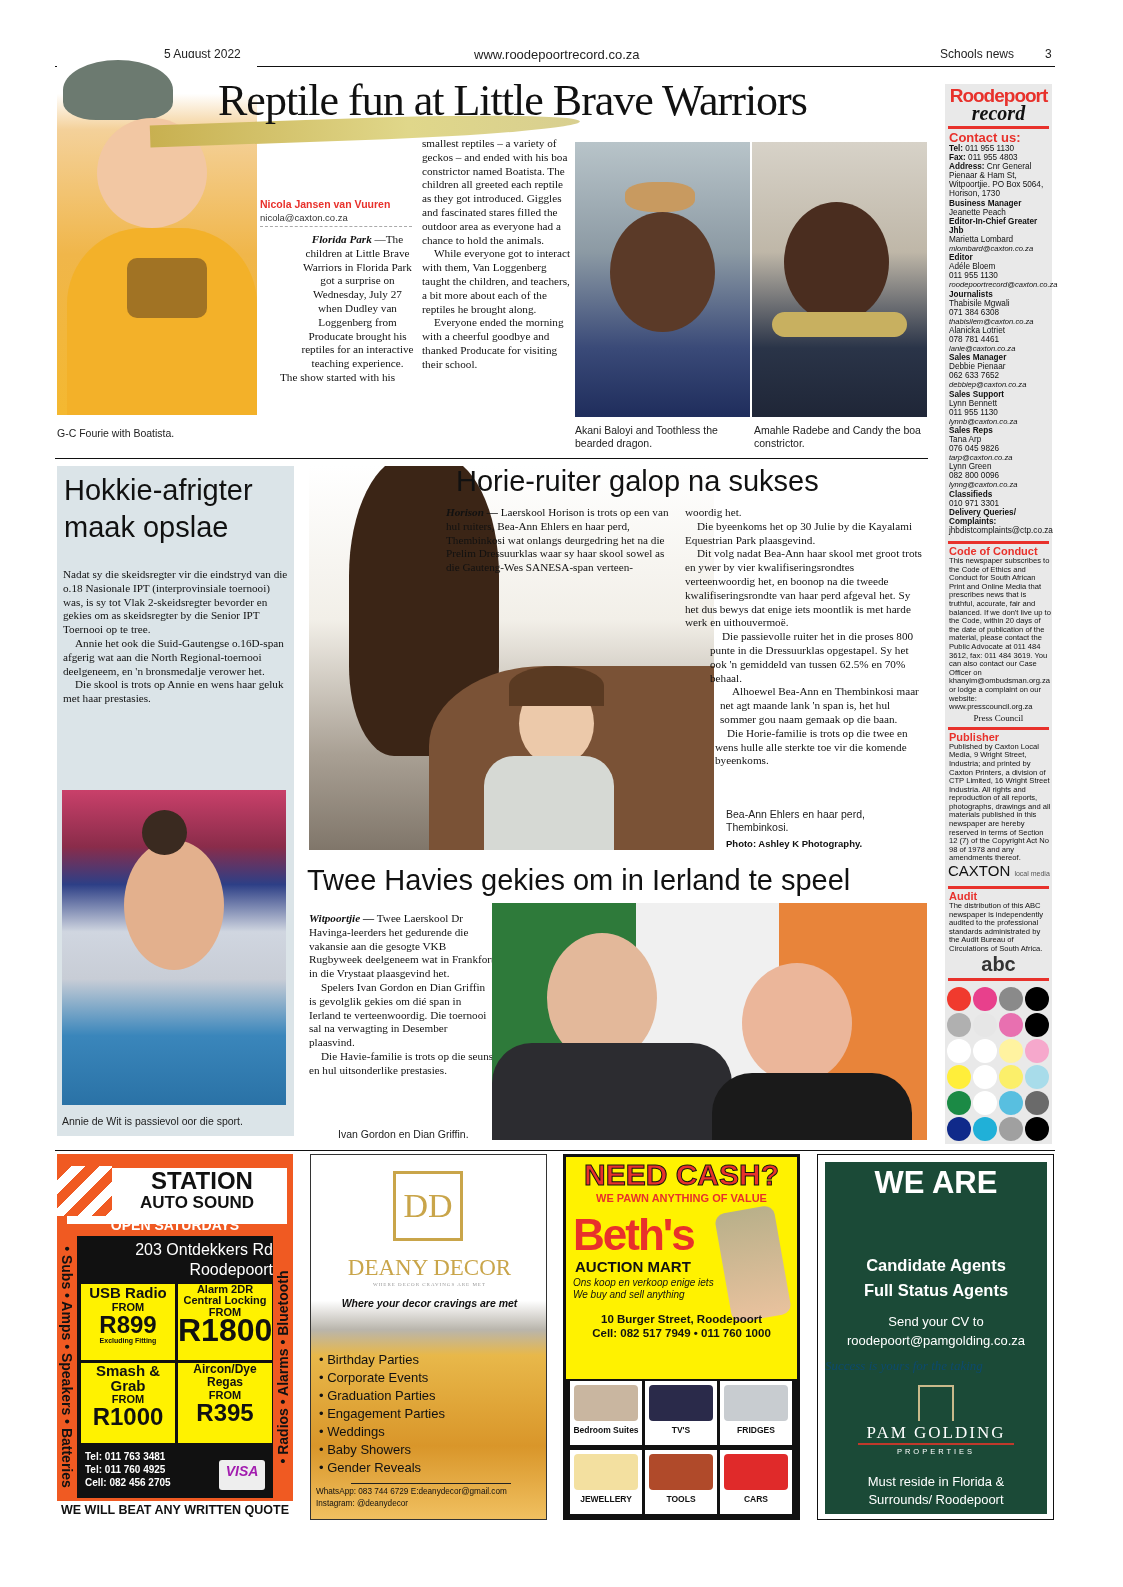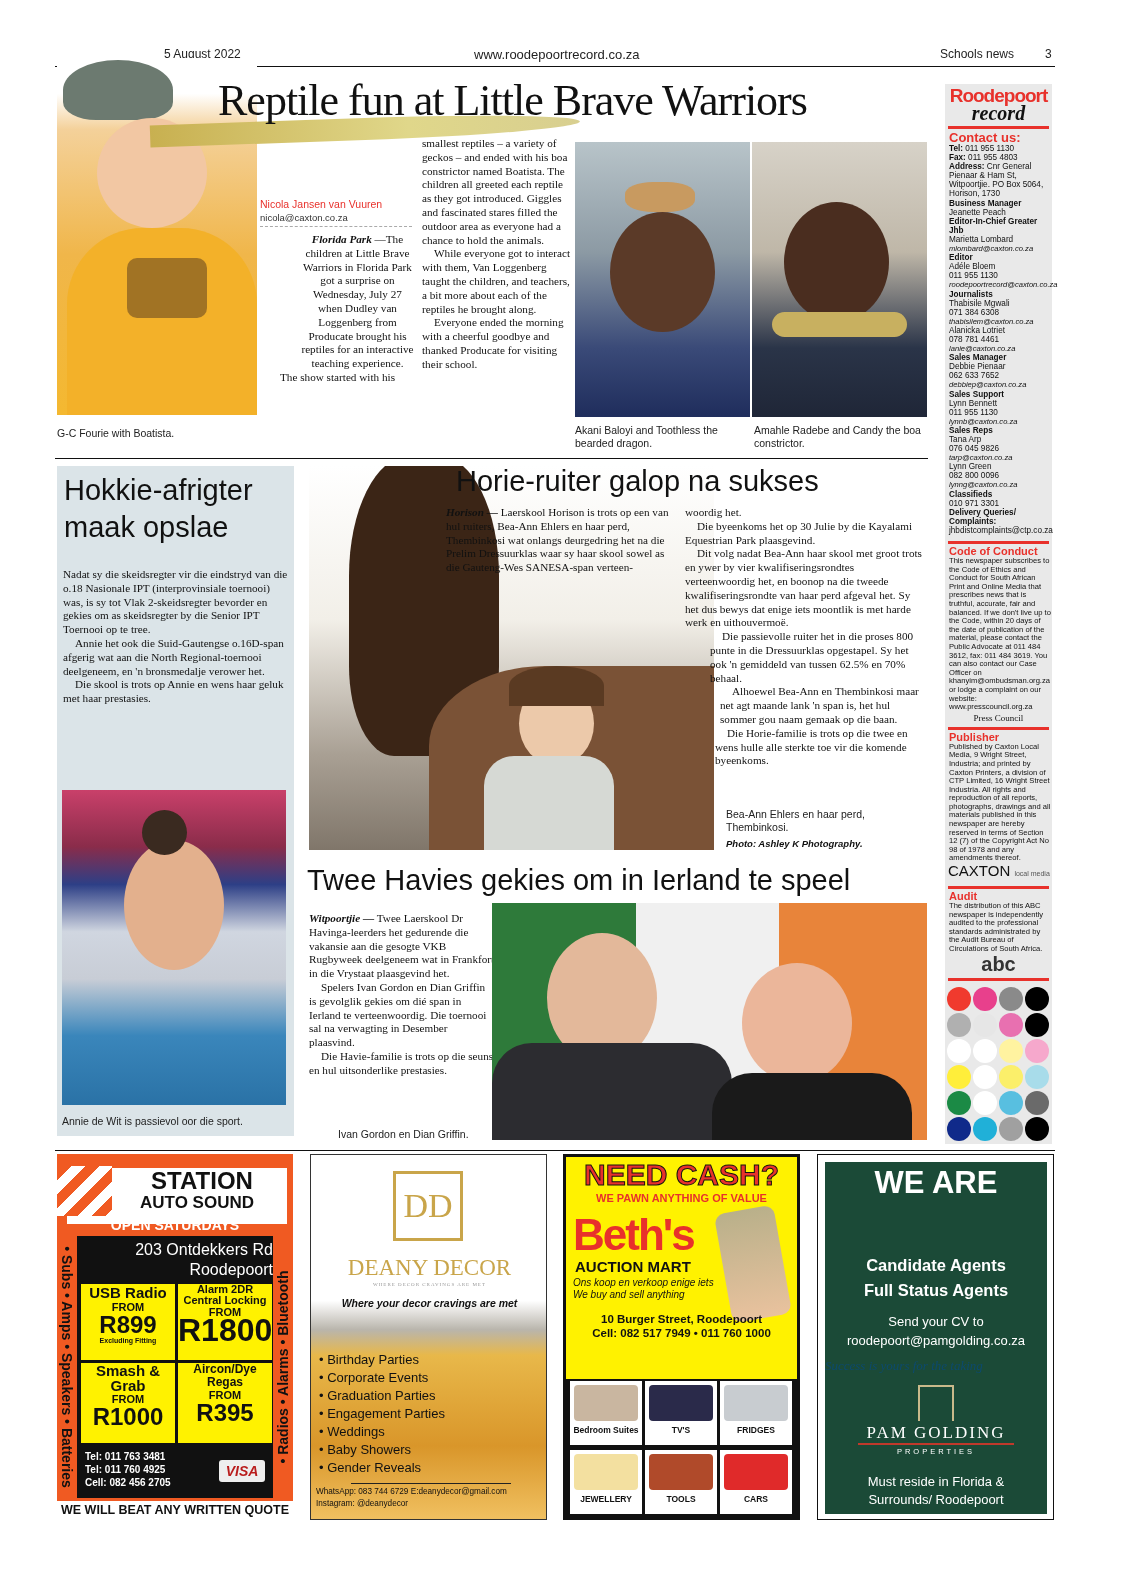--- a/index.html
+++ b/index.html
@@ -40,21 +40,21 @@
 <div class="photo" style="left:57px;top:58px;width:200px;height:357px;background:linear-gradient(180deg,#fff 0%,#fff 10%,#f4d19a 20%,#f0b64a 55%,#f4b830 100%)">
   <div class="abs" style="left:6px;top:2px;width:110px;height:60px;border-radius:50% 50% 30% 30%;background:#6c7a70"></div>
   <div class="abs" style="left:40px;top:60px;width:110px;height:110px;border-radius:50%;background:#f2c7a3"></div>
   <div class="abs" style="left:10px;top:170px;width:190px;height:190px;border-radius:40% 40% 0 0;background:#f3b129"></div>
   <div class="abs" style="left:70px;top:200px;width:80px;height:60px;background:#6a4a22;border-radius:10px;opacity:.6"></div>
 </div>
 <div class="abs" style="left:150px;top:118px;width:430px;height:22px;border-radius:0 50% 50% 0;background:linear-gradient(90deg,#c8b050,#e0d78a 60%,#d8cf90);transform:rotate(-2deg)"></div>
 
 <div class="abs" style="left:218px;top:76px;font-size:44px;line-height:50px;letter-spacing:-1px;color:#111">Reptile fun at Little Brave Warriors</div>
 
-<div class="abs sans" style="left:260px;top:198px;font-size:10.5px;font-weight:normal;color:#e8312b">Nicola Jansen van Vuuren</div>
+<div class="abs sans" style="left:260px;top:198px;font-size:10.5px;font-weight:bold;color:#e8312b">Nicola Jansen van Vuuren</div>
 <div class="abs sans" style="left:260px;top:212px;font-size:9.5px;color:#333">nicola@caxton.co.za</div>
 <div class="abs" style="left:260px;top:226px;width:152px;border-top:1px dashed #aaa"></div>
 
 <div class="abs body-text" style="left:260px;top:233px;width:155px;text-align:center">
   <p style="text-indent:0;padding-left:40px"><span class="dl">Florida Park</span> <span>—The children at Little Brave Warriors in Florida Park got a surprise on Wednesday, July 27 when Dudley van Loggenberg from Producate brought his reptiles for an interactive teaching experience.</span></p>
   <p style="text-indent:0">The show started with his</p>
 </div>
 <div class="abs body-text" style="left:422px;top:137px;width:150px">
   <p>smallest reptiles – a variety of geckos – and ended with his boa constrictor named Boatista. The children all greeted each reptile as they got introduced. Giggles and fascinated stares filled the outdoor area as everyone had a chance to hold the animals.</p>
   <p>While everyone got to interact with them, Van Loggenberg taught the children, and teachers, a bit more about each of the reptiles he brought along.</p>
@@ -104,21 +104,21 @@
 </div>
 <div class="abs body-text" style="left:685px;top:506px;width:240px">
   <p>woordig het.</p>
   <p>Die byeenkoms het op 30 Julie by die Kayalami Equestrian Park plaasgevind.</p>
   <p>Dit volg nadat Bea-Ann haar skool met groot trots en ywer by vier kwalifiseringsrondtes verteenwoordig het, en boonop na die tweede kwalifiseringsrondte van haar perd afgeval het. Sy het dus bewys dat enige iets moontlik is met harde werk en uithouvermoë.</p>
   <p style="padding-left:25px">Die passievolle ruiter het in die proses 800 punte in die Dressuurklas opgestapel. Sy het ook 'n gemiddeld van tussen 62.5% en 70% behaal.</p>
   <p style="padding-left:35px">Alhoewel Bea-Ann en Thembinkosi maar net agt maande lank 'n span is, het hul sommer gou naam gemaak op die baan.</p>
   <p style="padding-left:30px">Die Horie-familie is trots op die twee en wens hulle alle sterkte toe vir die komende byeenkoms.</p>
 </div>
 <div class="abs cap" style="left:726px;top:808px;width:200px">Bea-Ann Ehlers en haar perd, Thembinkosi.</div>
-<div class="abs sans" style="left:726px;top:838px;font-size:9.5px;font-weight:bold;font-style:italic">Photo: Ashley K Photography.</div>
+<div class="abs sans" style="left:726px;top:838px;font-size:9.5px;font-weight:bold;">Photo: Ashley K Photography.</div>
 
 <div class="abs" style="left:307px;top:862px;font-family:'Liberation Sans',sans-serif;font-size:29px;line-height:36px;color:#111">Twee Havies gekies om in Ierland te speel</div>
 <div class="abs body-text" style="left:309px;top:912px;width:186px">
   <p><span class="dl">Witpoortjie —</span><span> Twee Laerskool Dr Havinga-leerders het gedurende die vakansie aan die gesogte VKB Rugbyweek deelgeneem wat in Frankfort in die Vrystaat plaasgevind het.</span></p>
   <p>Spelers Ivan Gordon en Dian Griffin is gevolglik gekies om dié span in Ierland te verteenwoordig. Die toernooi sal na verwagting in Desember plaasvind.</p>
   <p>Die Havie-familie is trots op die seuns en hul uitsonderlike prestasies.</p>
 </div>
 <div class="photo" style="left:492px;top:903px;width:435px;height:237px;background:linear-gradient(90deg,#2e7a3a 0%,#2e7a3a 33%,#f0f0f0 33%,#f0f0f0 66%,#e8843a 66%,#e8843a 100%)">
   <div class="abs" style="left:55px;top:30px;width:110px;height:130px;border-radius:50%;background:#e3b89a"></div>
   <div class="abs" style="left:0;top:140px;width:240px;height:110px;border-radius:40px 40px 0 0;background:#2c2c30"></div>
@@ -249,21 +249,21 @@
   <div class="abs sans" style="left:121px;top:209px;width:94px;height:80px;background:#fff200;text-align:center;font-weight:bold">
       <div style="font-size:12px;line-height:13px">Aircon/Dye Regas</div>
       <div style="font-size:11px">FROM</div>
       <div style="font-size:24px;line-height:24px">R395</div>
     </div>
   <div class="abs sans" style="left:28px;top:296px;color:#fff;font-weight:bold;font-size:10px;line-height:13px">
       <div>Tel: 011 763 3481</div>
       <div>Tel: 011 760 4925</div>
       <div>Cell: 082 456 2705</div>
     </div>
-  <div class="abs sans" style="left:162px;top:306px;width:46px;height:22px;background:#eee;border-radius:3px;color:#b91c1c;font-weight:bold;font-style:italic;font-size:14px;text-align:center;line-height:22px">VISA</div>
+  <div class="abs sans" style="left:162px;top:306px;width:46px;height:30px;background:#eee;border-radius:3px;color:#a21caf;font-weight:bold;font-style:italic;font-size:14px;text-align:center;line-height:22px">VISA</div>
   <div class="abs sans" style="left:0;top:347px;width:236px;height:19px;background:#fff;text-align:center;font-weight:900;font-size:12.5px;line-height:19px">WE WILL BEAT ANY WRITTEN QUOTE</div>
 </div>
 
 <div class="ad" style="left:310px;width:237px;border:1px solid #333;background:linear-gradient(180deg,#fff 0%,#fff 40%,#b9b5ac 48%,#e8b84a 55%,#d9962a 80%,#f0c060 100%)">
   <div class="abs serif" style="left:82px;top:16px;width:70px;height:70px;border:3px solid #c9a54a;color:#c9a54a;font-size:34px;text-align:center;line-height:64px">DD</div>
   <div class="abs serif" style="left:0;top:100px;width:237px;text-align:center;color:#c9a54a;font-size:23px">DEANY DECOR</div>
   <div class="abs serif" style="left:0;top:127px;width:237px;text-align:center;color:#999;font-size:5px;letter-spacing:1px">WHERE DECOR CRAVINGS ARE MET</div>
   <div class="abs sans" style="left:0;top:142px;width:237px;text-align:center;font-weight:bold;font-style:italic;font-size:10.5px">Where your decor cravings are met</div>
   <div class="abs sans" id="deany-list" style="left:8px;top:196px;font-size:13px;line-height:18px;color:#111">
       <div>• Birthday Parties</div>

